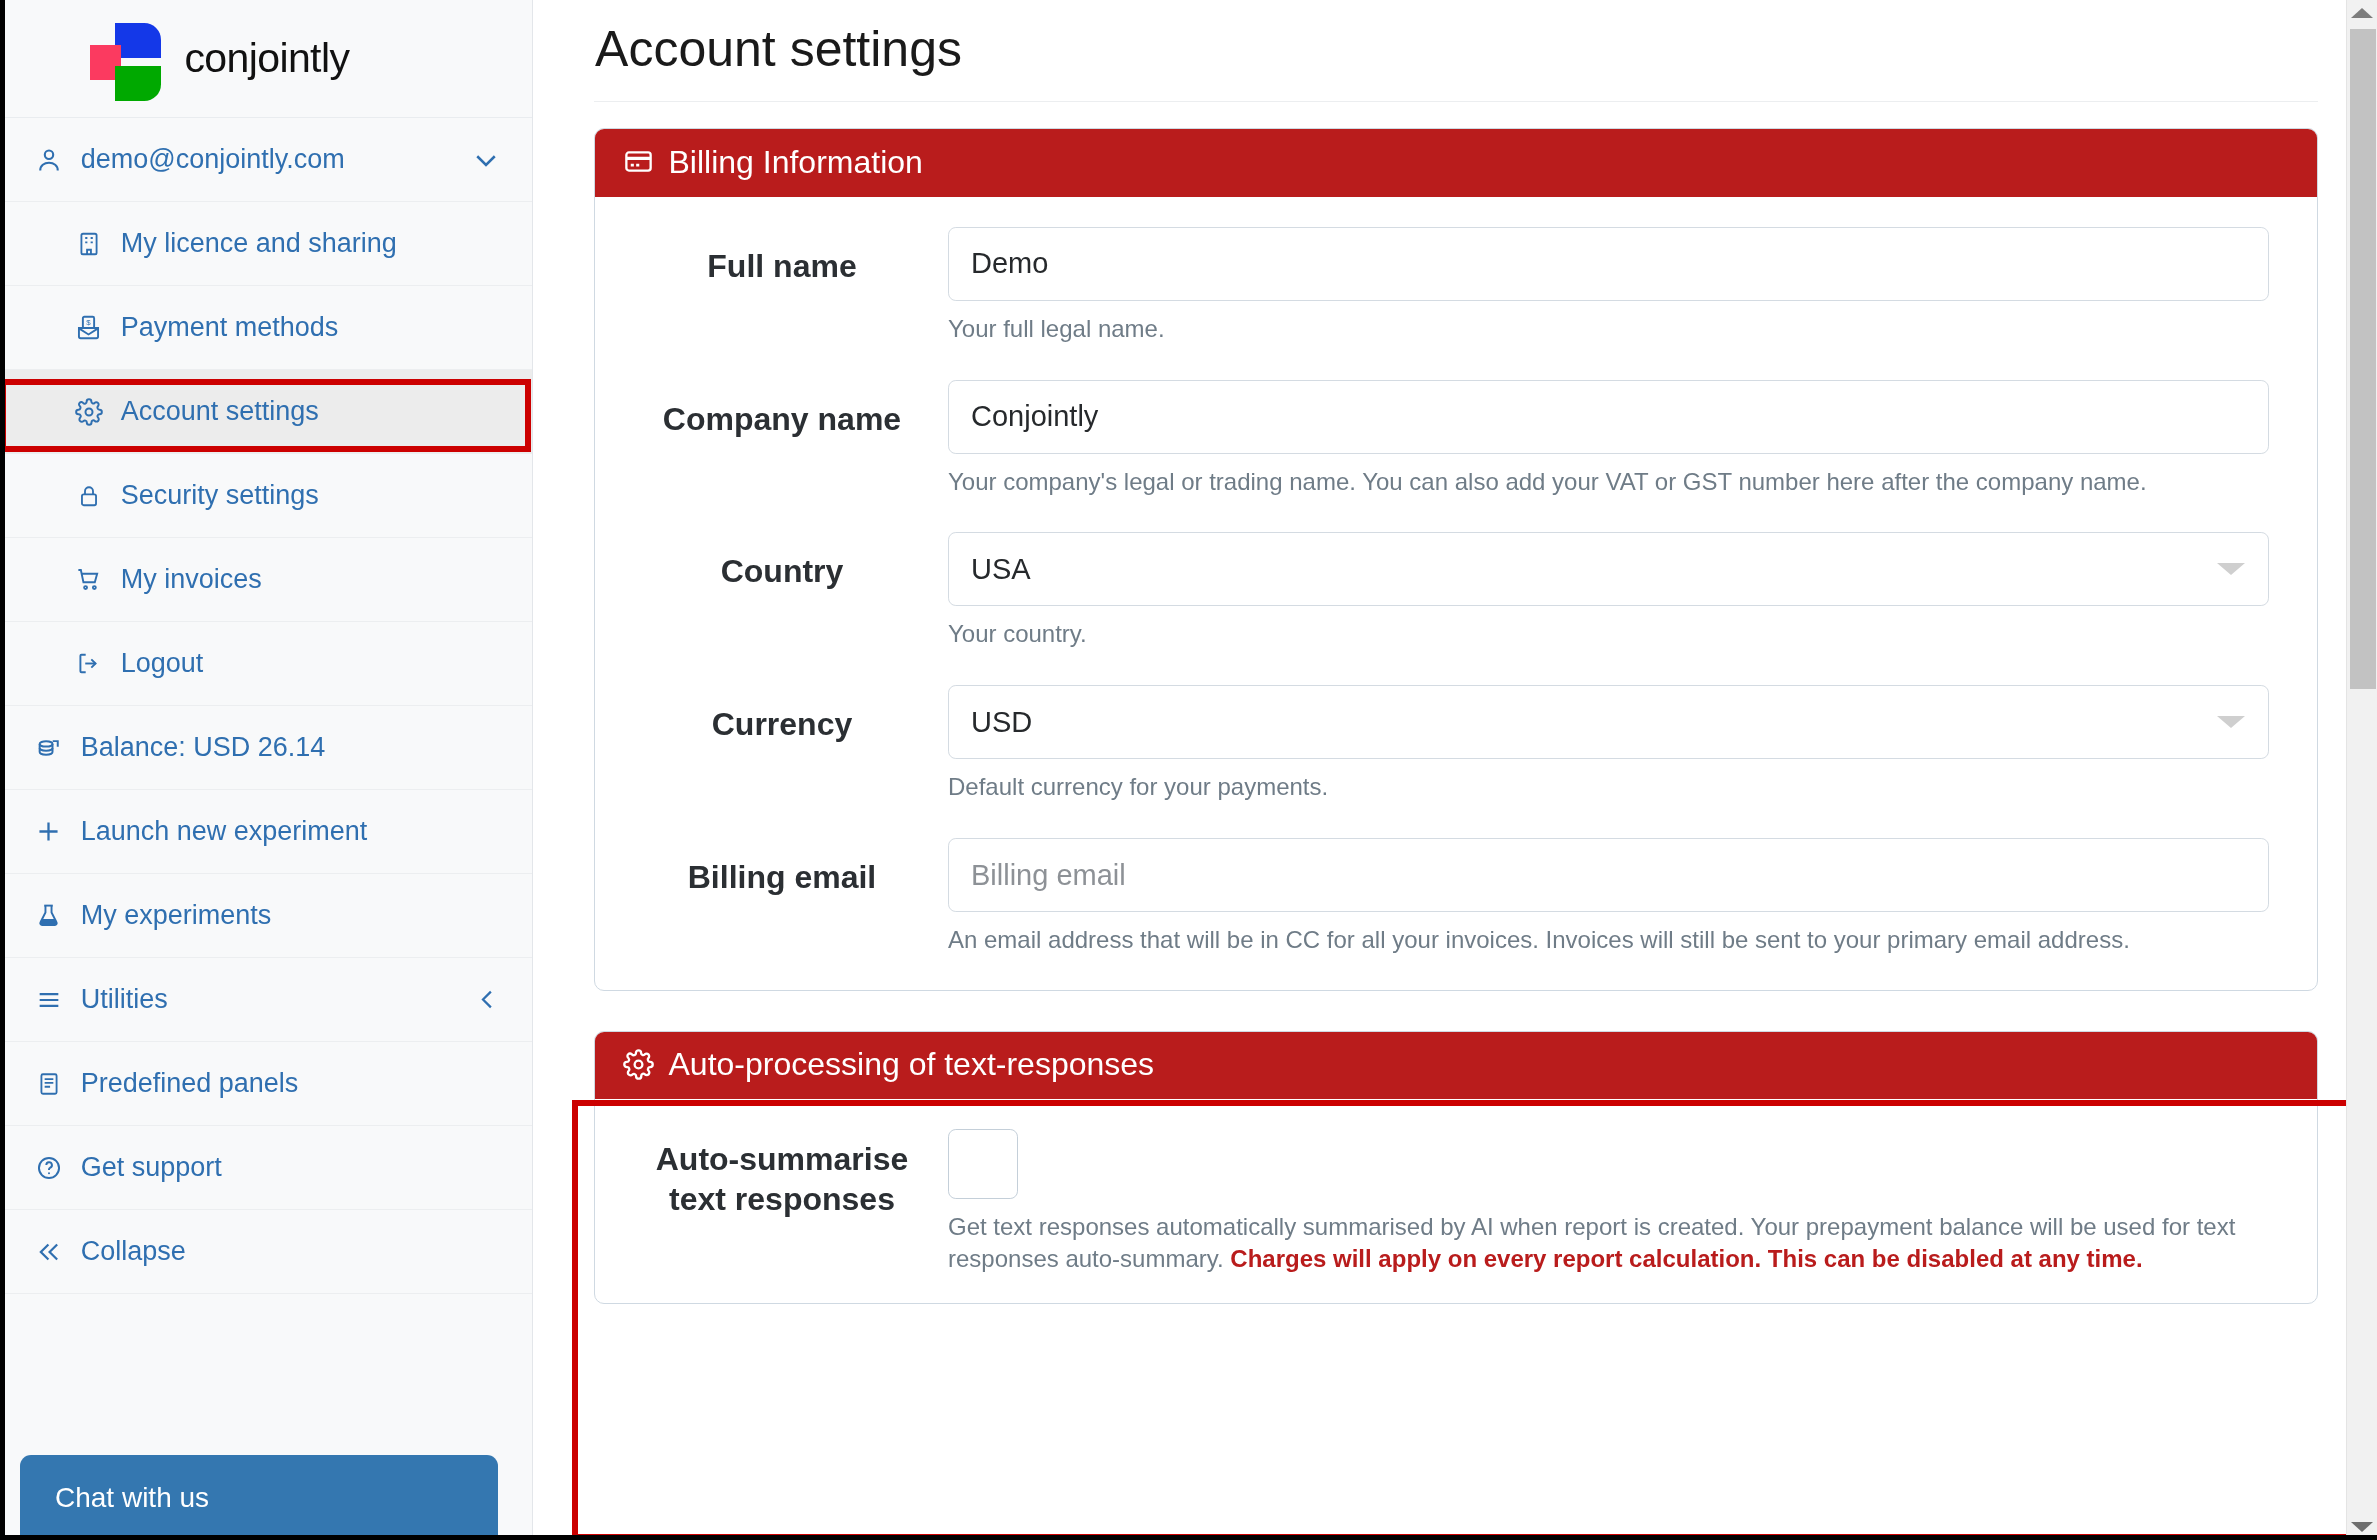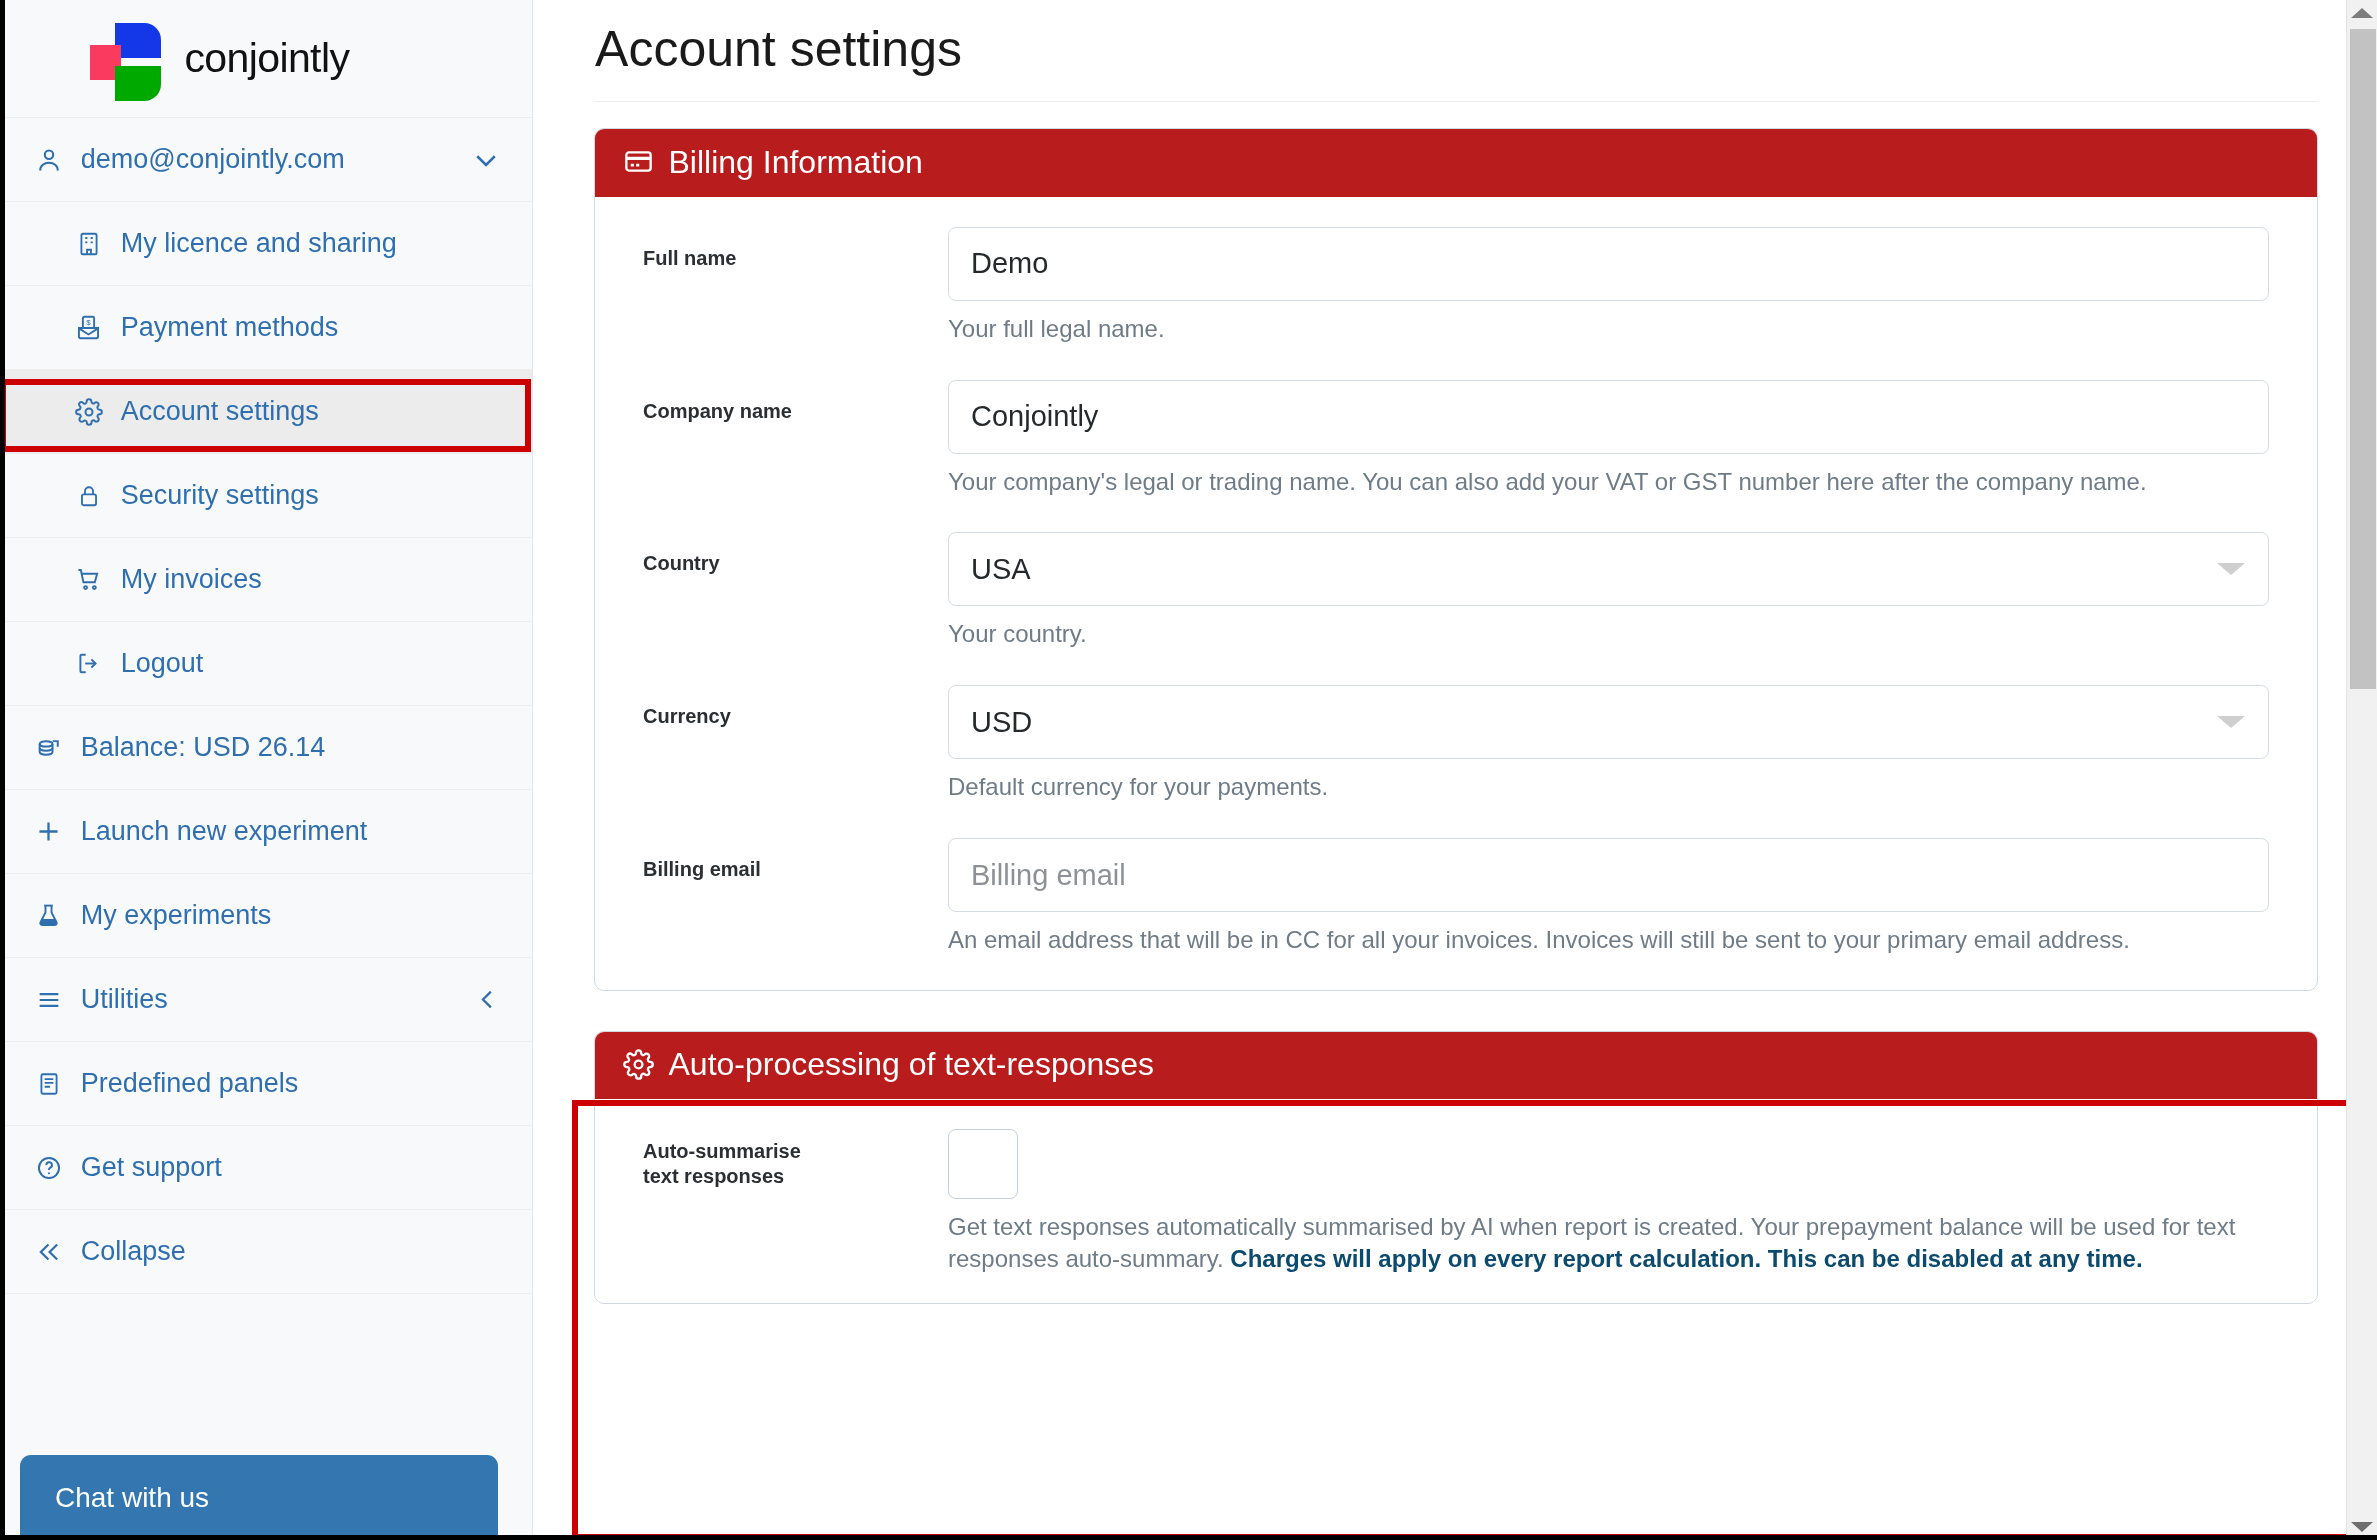--- a/index.html
+++ b/index.html
@@ -169,24 +169,24 @@
   }
   .card-body { padding: 30px 48px 29px 48px; }
 
   .form-row {
     display: flex;
     align-items: flex-start;
     margin-bottom: 5.6px;
   }
   .form-row .f-label {
     flex: 0 0 305px;
-    text-align: left;
+    text-align: center;
     padding-right: 27px;
     padding-top: 19px;
-    font-size: 20px;
+    font-size: 32px;
     font-weight: bold;
     color: #2b2f33;
     line-height: 1.25;
   }
   .form-row .f-ctl { flex: 1 1 auto; min-width: 0; }
 
   .input {
     width: 100%;
     height: 74px;
     border: 1.7px solid #d4dbe2;
@@ -209,21 +209,21 @@
     border-right: 14.5px solid transparent;
     border-top: 12.3px solid #cfcfcf;
   }
   .help {
     font-size: 24px;
     color: #6f7c87;
     margin-top: 12px;
     margin-bottom: 30px;
     line-height: 1.3;
   }
-  .help b { color: #0c4a6e; font-weight: bold; }
+  .help b { color: #b91c1c; font-weight: bold; }
   .help.last { margin-bottom: 0; }
 
   .checkbox {
     width: 70px; height: 70px;
     border: 1.7px solid #c4cfd9;
     border-radius: 7.8px;
     background: #ffffff;
   }
   .cb-row { margin-bottom: 0; }
   .cb-row .f-label { padding-top: 10px; }

